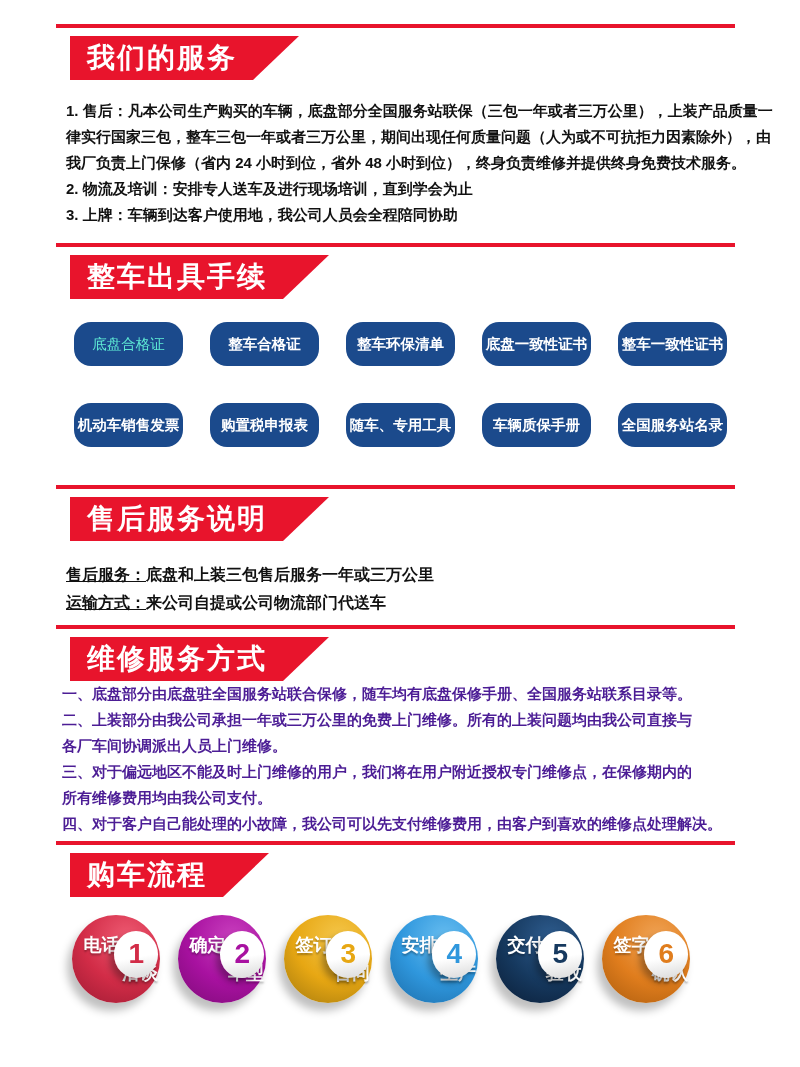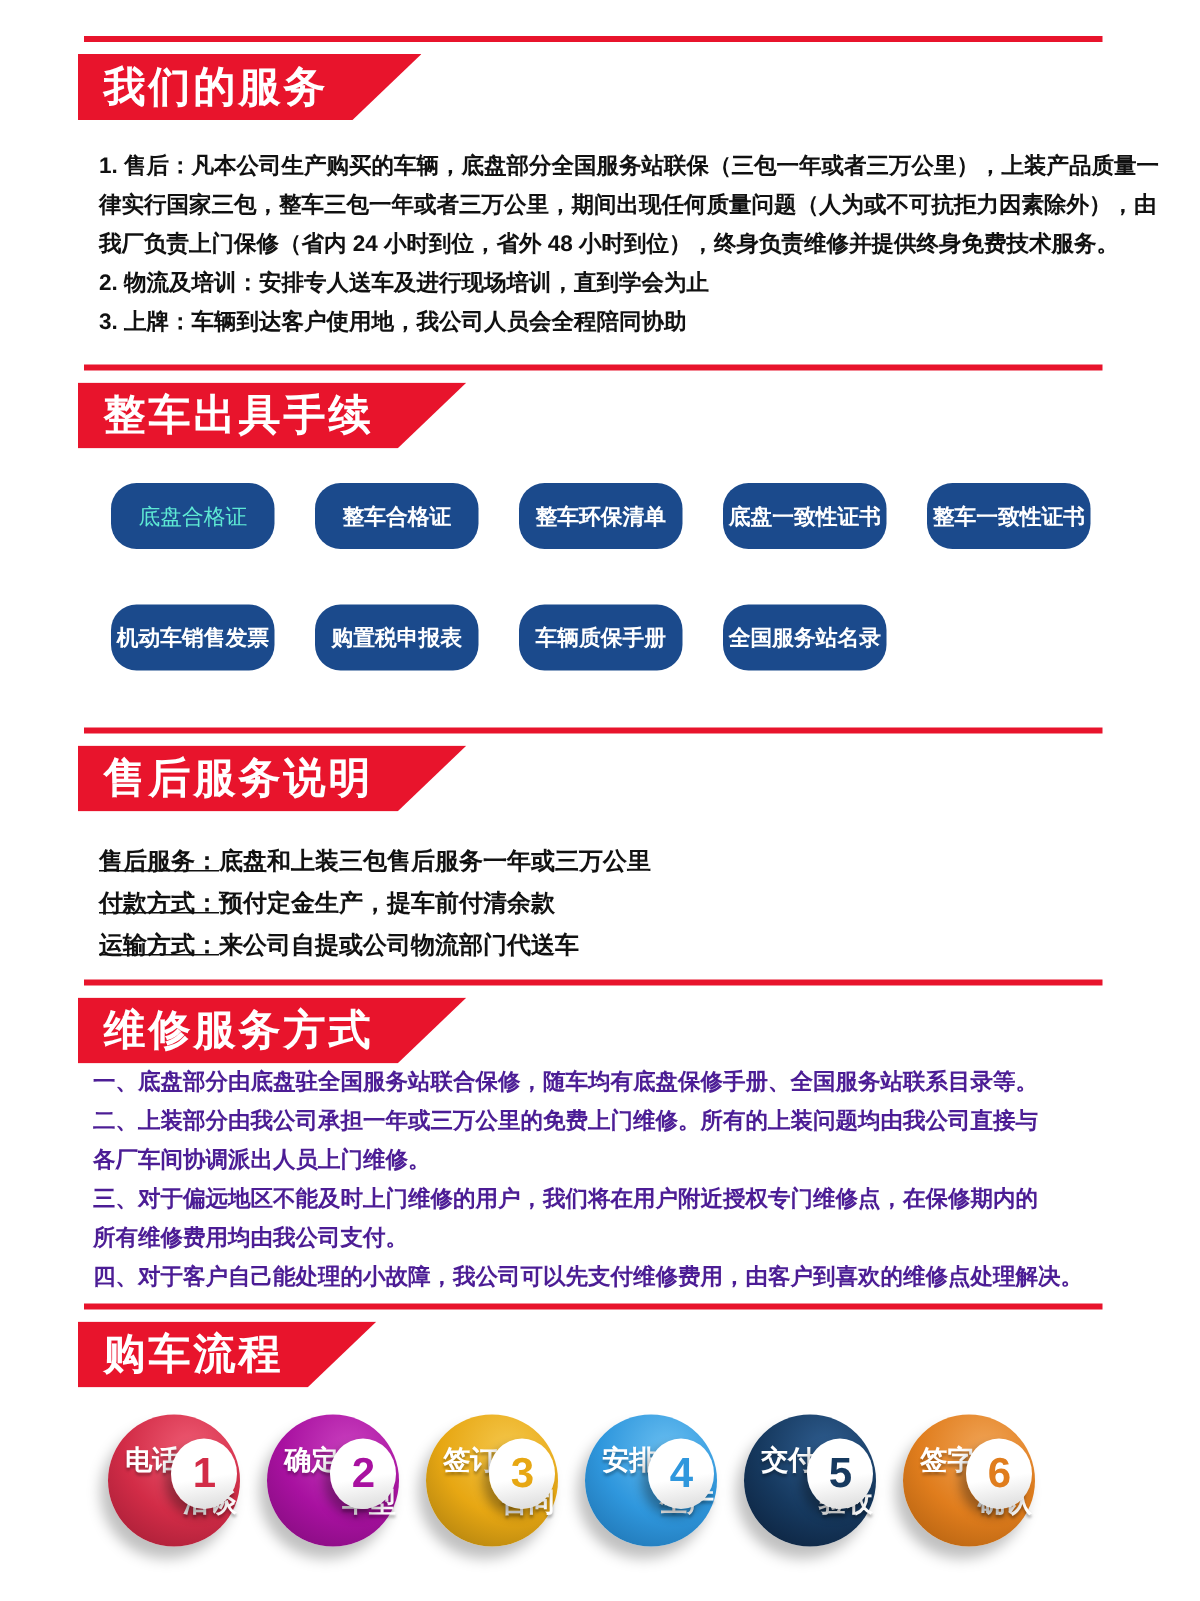--- a/index.html
+++ b/index.html
@@ -5,21 +5,21 @@
   html,body{margin:0;padding:0;background:#ffffff;}
   .page{
     position:relative;width:800px;height:1067px;margin:0 auto;background:#ffffff;
     font-family:"Liberation Sans","DejaVu Sans",sans-serif;overflow:hidden;
   }
   
   .rule{height:4px;width:679px;margin-left:56px;background:#e8142c;}
   .r1{margin-top:24px}.r2{margin-top:15px}.r3{margin-top:38px}.r4{margin-top:8px}.r5{margin-top:4px}
   
   .banner{
-    width:fit-content;height:44px;line-height:44px;margin-left:52px;margin-top:8px;
+    width:fit-content;height:44px;line-height:44px;margin-left:70px;margin-top:8px;
     padding:0 62px 0 17px;background:#e8142c;color:#ffffff;
     font-size:28px;font-weight:bold;letter-spacing:2px;
     clip-path:polygon(0 0,100% 0,calc(100% - 46px) 100%,0 100%);
   }
   .banner.first{margin-top:8px}
   
   .para{margin:18px 10px 0 66px;color:#111111;font-weight:bold;font-size:15px;line-height:26px;}
   .after-items{margin:20px 10px 0 66px;color:#111111;font-weight:bold;font-size:16px;line-height:28px;}
   .after-items .lbl{text-decoration:underline;}
   .repair-para{margin:0 10px 0 62px;color:#4c1d95;font-weight:bold;font-size:15px;line-height:26px;}
@@ -78,34 +78,32 @@
   <div class="pill-row row1">
     <div class="pill pill-muted">底盘合格证</div>
     <div class="pill">整车合格证</div>
     <div class="pill">整车环保清单</div>
     <div class="pill">底盘一致性证书</div>
     <div class="pill">整车一致性证书</div>
   </div>
   <div class="pill-row row2">
     <div class="pill">机动车销售发票</div>
     <div class="pill">购置税申报表</div>
+    <div class="pill">随车、专用工具</div>
     <div class="pill">车辆质保手册</div>
     <div class="pill">全国服务站名录</div>
   </div>
 
   <div class="rule r3"></div>
   <div class="banner">
     <span>售后服务说明</span>
   </div>
   <div class="after-items">
     <div>
       <span class="lbl">售后服务：</span><span>底盘和上装三包售后服务一年或三万公里</span>
-    </div>
-    <div>
-      <span class="lbl">付款方式：</span><span>预付定金生产，提车前付清余款</span>
     </div>
     <div>
       <span class="lbl">运输方式：</span><span>来公司自提或公司物流部门代送车</span>
     </div>
   </div>
 
   <div class="rule r4"></div>
   <div class="banner">
     <span>维修服务方式</span>
   </div>

